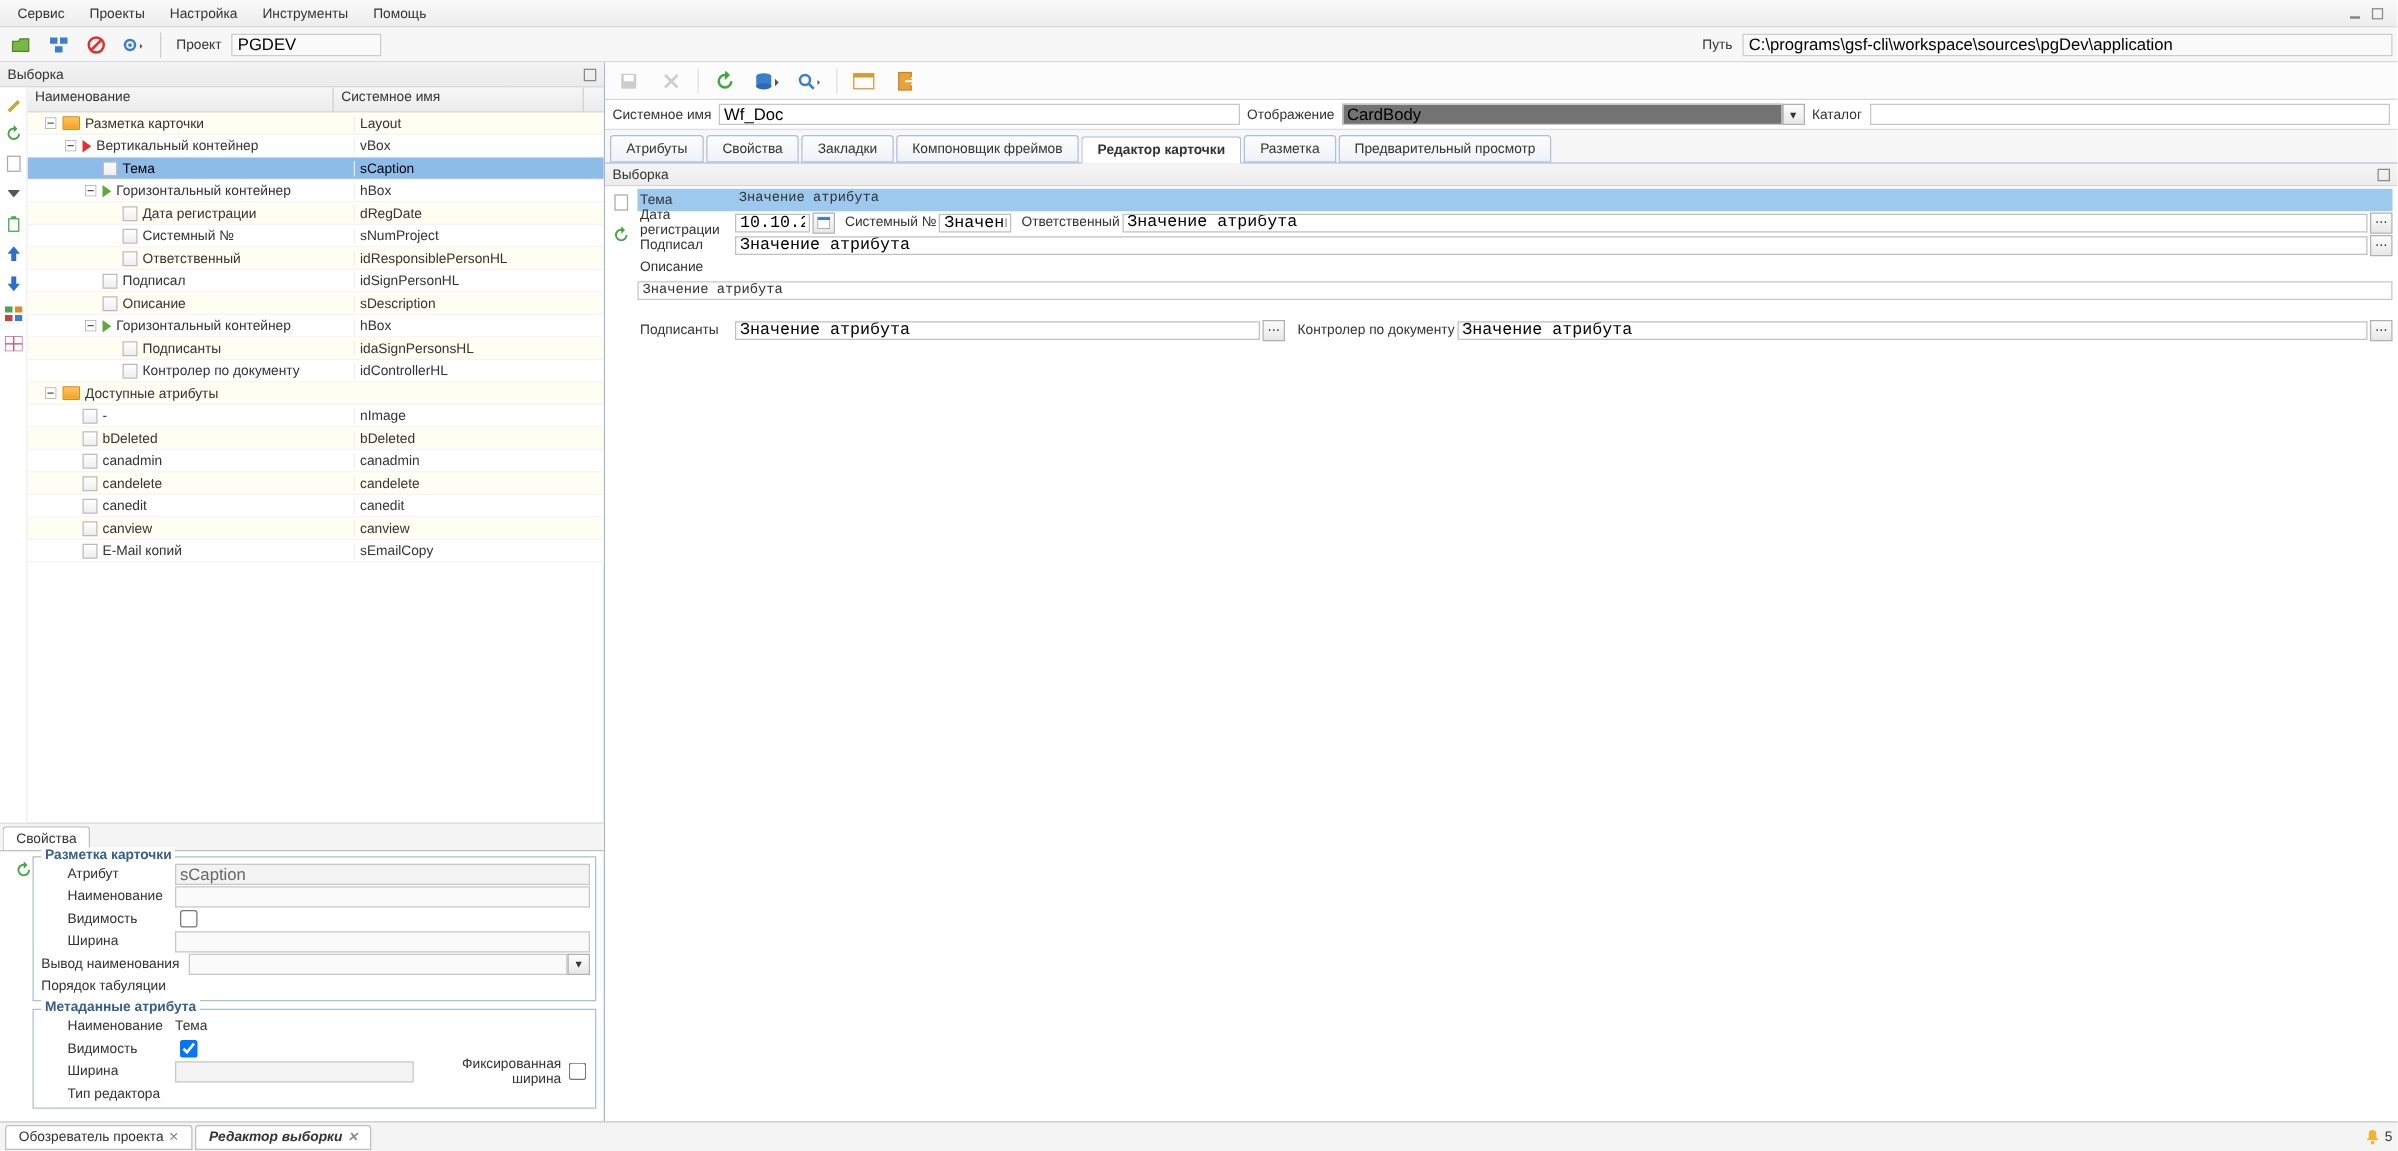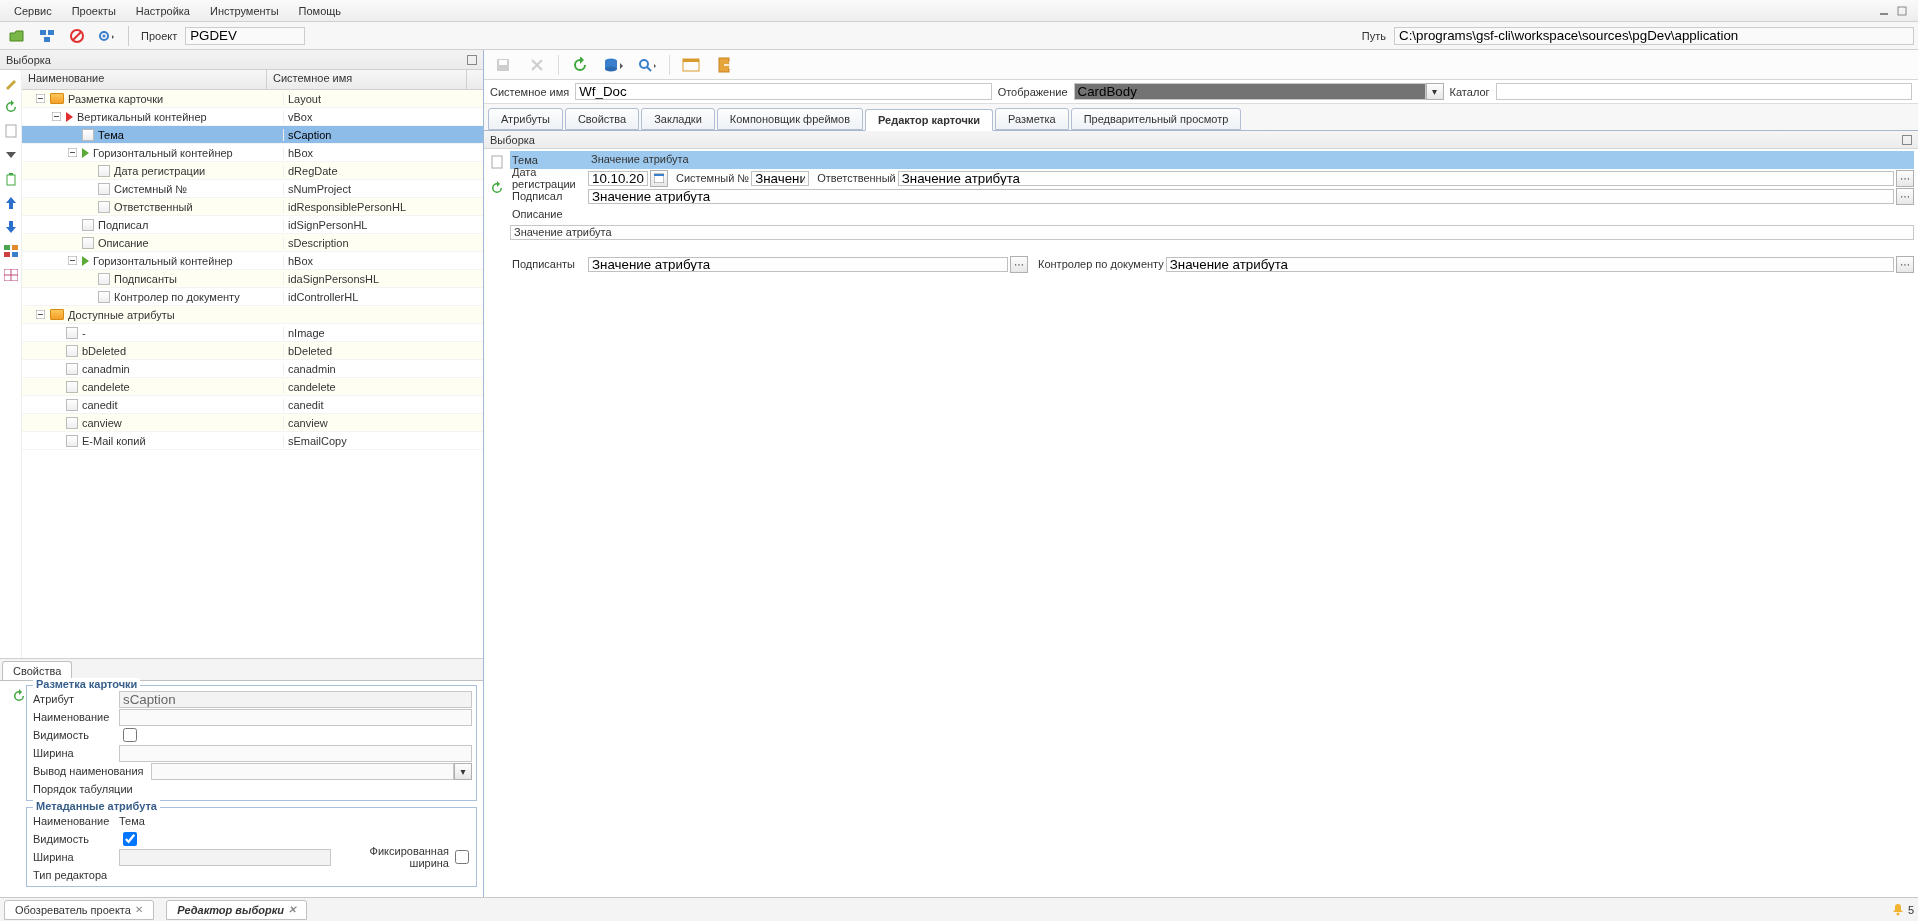--- a/index.html
+++ b/index.html
@@ -45,42 +45,42 @@
 .props-panel{display:flex;flex-direction:column;}
 .tabstrip{display:flex;background:#f4f4f4;border-bottom:1px solid #c0c0c0;}
 .tab{padding:3px 10px;border:1px solid #c0c0c0;border-bottom:none;background:linear-gradient(#fdfdfd,#ededed);margin-top:2px;margin-left:2px;border-radius:3px 3px 0 0;cursor:default;}
 .tab.active{background:#fff;}
 .props-body{display:flex;padding:4px 6px;}
 .props-tools{width:20px;display:flex;flex-direction:column;gap:4px;}
 .props-grid{flex:1;}
 .fieldset{border:1px solid #a9c0da;border-radius:0;position:relative;padding:4px 4px 2px;margin-bottom:6px;}
 .fieldset>.legend{position:absolute;top:-8px;left:6px;background:#fff;padding:0 3px;font-weight:bold;color:#365e8a;font-size:11px;}
 .prow{display:flex;align-items:center;height:18px;}
-.plabel{width:88px;padding-left:2px;}
+.plabel{width:88px;padding-left:2px;margin-left:21px;}
 .plabel2{width:120px;padding-left:2px;}
 .pinput{flex:1;border:1px solid #c7c7c7;background:#fafafa;height:17px;padding:0 3px;}
 .pinput.ro{background:#f3f3f3;color:#666;}
 .pcheck{width:14px;height:14px;}
 .right-tb{display:flex;align-items:center;height:30px;padding:0 6px;gap:8px;border-bottom:1px solid #d7d7d7;background:#fcfcfc;}
 .right-fields{display:flex;align-items:center;padding:2px 6px;gap:6px;border-bottom:1px solid #ddd;height:24px;}
 .right-fields .lbl{white-space:nowrap;}
 .right-tabs{display:flex;border-bottom:1px solid #a7b7cc;padding:0 4px;background:#f7f7f7;}
 .rt{padding:4px 12px;border:1px solid #b0bfd4;margin-top:4px;margin-right:2px;border-radius:3px 3px 0 0;background:linear-gradient(#fdfdfd,#eef2f7);cursor:default;font-size:11px;}
 .rt.active{background:#fff;border-bottom:1px solid #fff;position:relative;top:1px;font-weight:bold;}
 .editor-head{display:flex;align-items:center;justify-content:space-between;height:18px;padding:0 6px;background:linear-gradient(#f5f5f5,#ececec);border-bottom:1px solid #d6d6d6;}
 .editor-body{display:flex;padding:2px 4px;gap:4px;}
 .editor-tools{width:18px;display:flex;flex-direction:column;gap:4px;align-items:center;}
 .form-area{flex:1;}
 .frow{display:flex;align-items:center;height:18px;gap:2px;}
 .flabel{width:76px;padding-left:2px;}
-.finput{border:1px solid #c0c0c0;height:15px;padding:0 3px;background:#fefefe;}
+.finput{border:1px solid #c0c0c0;height:15px;padding:0 3px;background:#fefefe;font-family:Liberation Mono, monospace;}
 .wide{flex:1;}
 .lookup-btn{width:18px;height:17px;border:1px solid #b0b0b0;background:linear-gradient(#fdfdfd,#e7e7e7);display:flex;align-items:center;justify-content:center;font-size:10px;}
 .statusbar{position:absolute;bottom:0;left:0;right:0;height:24px;background:#f4f4f4;border-top:1px solid #c8c8c8;display:flex;align-items:center;padding:0 4px;justify-content:space-between;}
-.status-tabs{display:flex;gap:12px;justify-content:flex-end;}
+.status-tabs{display:flex;gap:2px;justify-content:flex-end;}
 .stab{padding:3px 10px;border:1px solid #c0c0c0;background:#fff;border-radius:3px 3px 0 0;display:flex;align-items:center;gap:4px;}
 .stab .close{color:#888;font-size:10px;cursor:pointer;}
 .stab.active{background:#fff;font-weight:bold;font-style:italic;}
 .bell{display:flex;align-items:center;gap:3px;}
 </style>
 </head>
 <body>
 
 <div class="menubar">
   <div class="menubar-item">Сервис</div>

